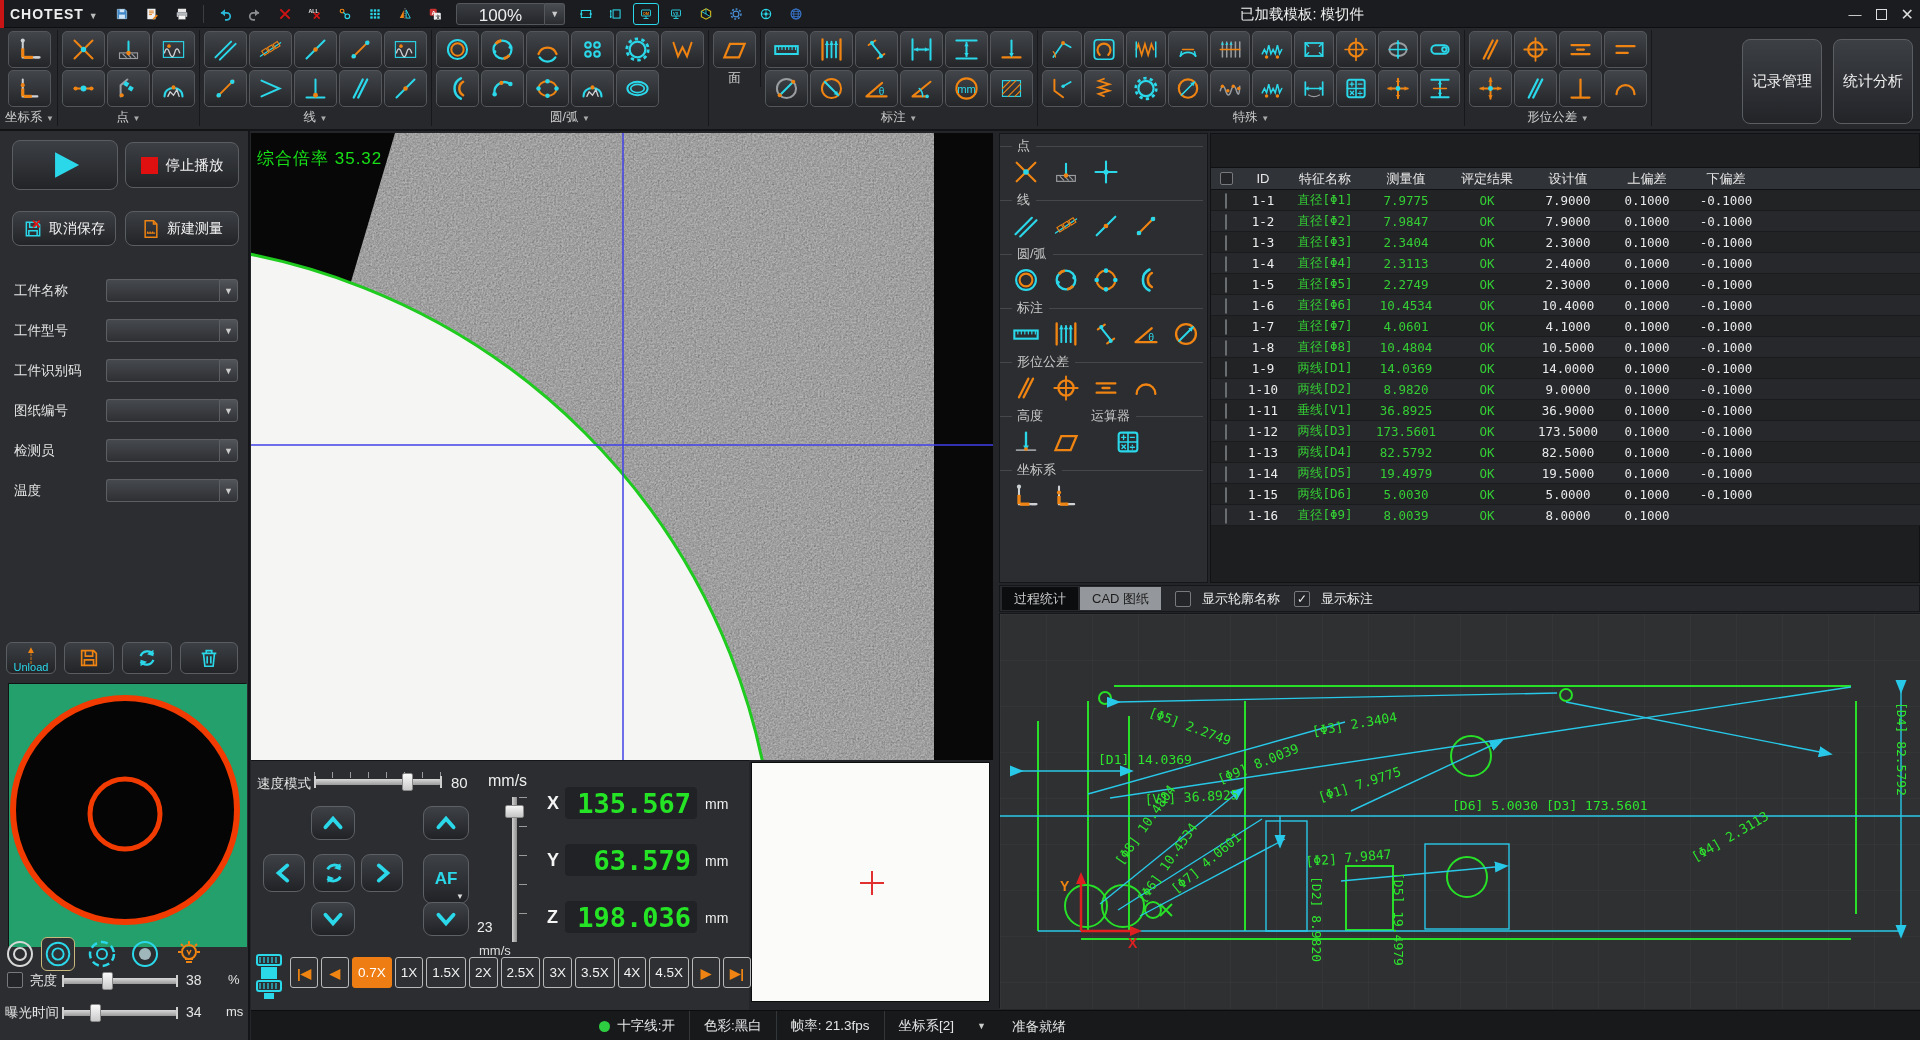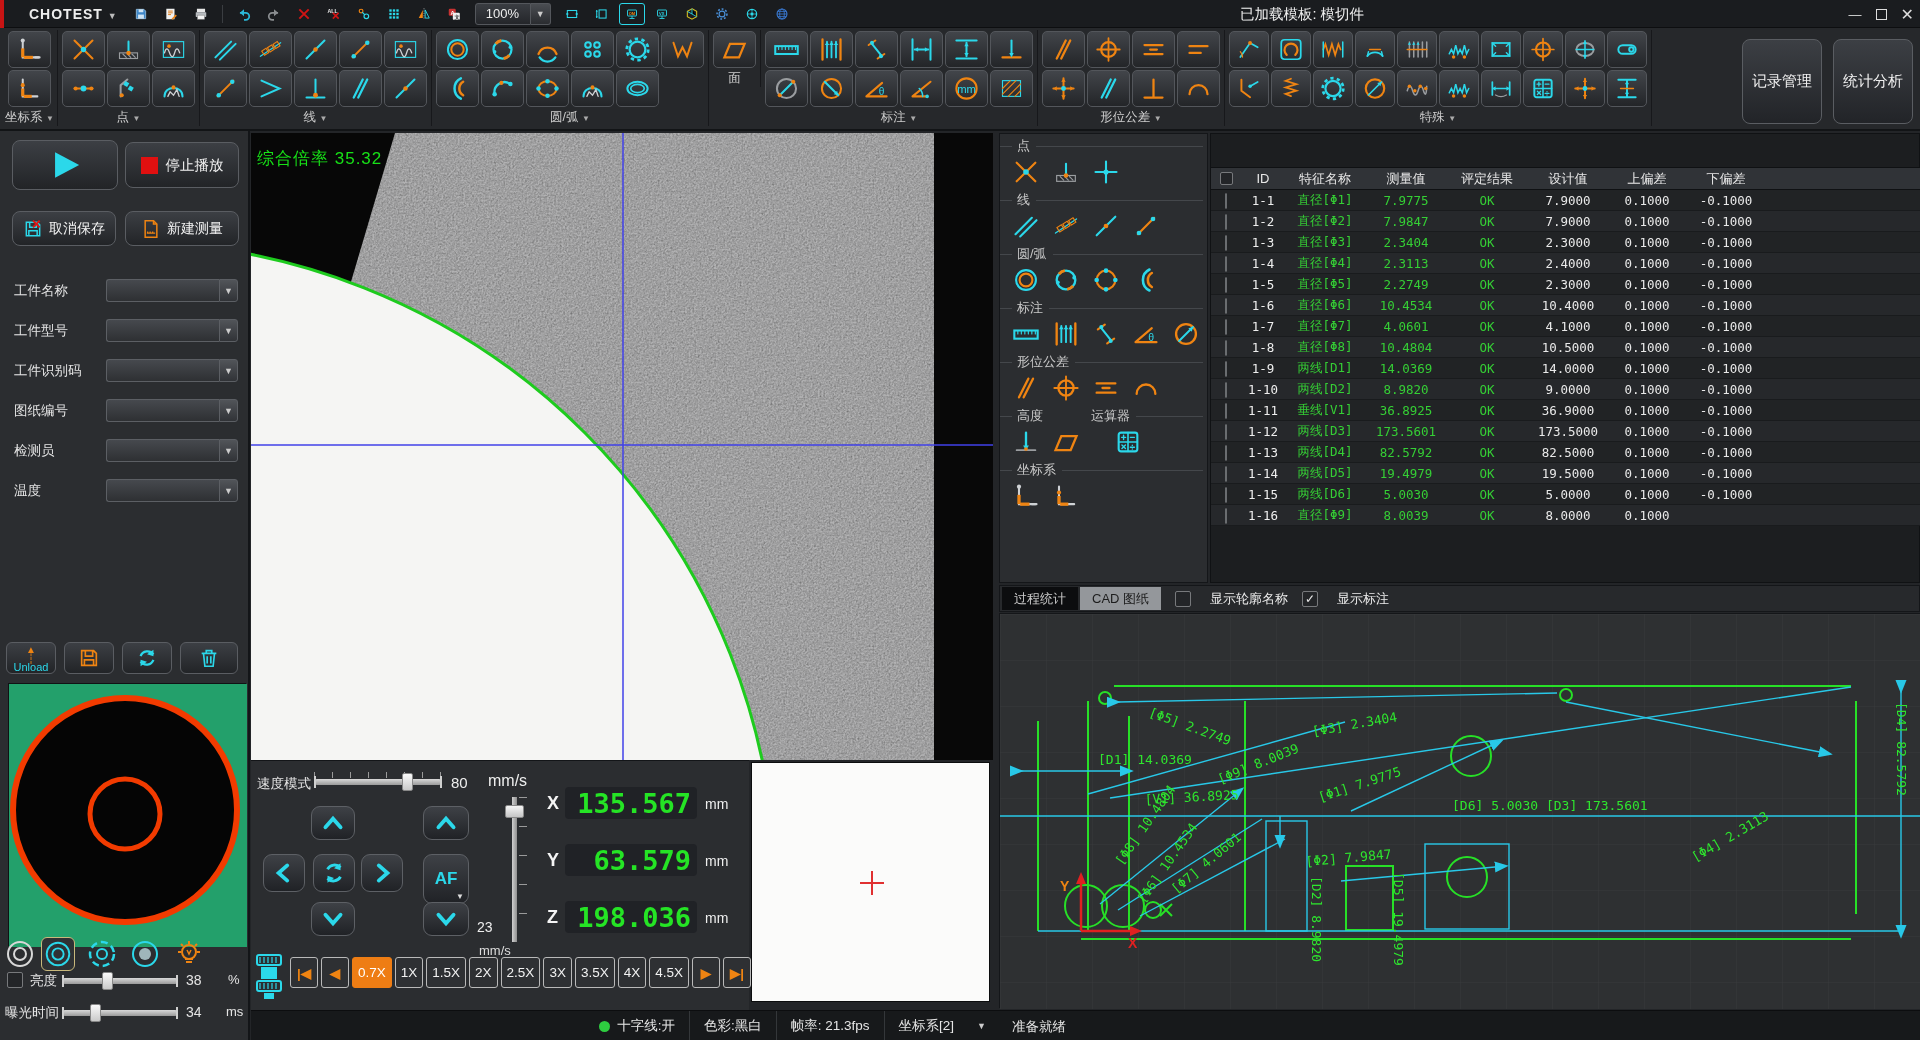--- a/index.html
+++ b/index.html
@@ -1,28 +1,28 @@
 <!DOCTYPE html>
 <html><head>
 <meta charset="utf-8">
 <style>
 html,body{margin:0;padding:0;background:#1a1c1f;}
 *{box-sizing:border-box;font-family:"Liberation Sans",sans-serif;}
 #app{position:relative;width:1920px;height:1040px;background:#232528;overflow:hidden;color:#ddd;}
 
 #titlebar{position:absolute;left:0;top:0;width:1920px;height:28px;background:#1a1c1f;display:flex;align-items:center;border-bottom:1px solid #0d0e10;}
 #titlebar .redstrip{width:4px;height:28px;background:#c81414;}
-#menu-chotest{color:#eee;font-size:14px;font-weight:bold;letter-spacing:1px;padding:0 8px 0 25px;}
+#menu-chotest{color:#eee;font-size:14px;font-weight:bold;letter-spacing:1px;padding:0 8px 0 6px;}
 #menu-chotest .arr{font-size:9px;color:#bbb;}
 .tbico{width:26px;height:22px;display:flex;align-items:center;justify-content:center;margin:0 2px;border-radius:3px;}
 .tbico svg{width:18px;height:18px;}
 .tbico.boxed{border:1px solid #2bd8ea;}
 .tbsep{width:1px;height:18px;background:#3a3d41;margin:0 6px;}
 #zoom-combo{display:flex;margin:0 6px;height:22px;}
-#zoom-combo .zval{background:linear-gradient(#3a3d42,#24262a);border:1px solid #54575c;color:#eee;font-size:13px;padding:2px 10px;min-width:56px;border-radius:3px 0 0 3px;}
+#zoom-combo .zval{background:linear-gradient(#3a3d42,#24262a);border:1px solid #54575c;color:#eee;font-size:17px;padding:2px 22px;min-width:56px;border-radius:3px 0 0 3px;}
 #zoom-combo .zarr{width:20px;background:linear-gradient(#4a4d52,#2a2c30);border:1px solid #54575c;border-left:none;color:#ccc;font-size:9px;display:flex;align-items:center;justify-content:center;border-radius:0 3px 3px 0;}
 #win-title{position:absolute;left:1240px;top:0;height:28px;display:flex;align-items:center;color:#f0f0f0;font-size:14.5px;}
 #win-controls{position:absolute;right:6px;top:0;height:28px;display:flex;align-items:center;gap:14px;color:#ddd;font-size:13px;}
 #win-controls span{cursor:default;}
 
 #ribbon{position:absolute;left:0;top:28px;width:1920px;height:103px;background:#26282b;border-bottom:2px solid #121416;}
 #ribbon-groups{position:absolute;left:2px;top:2px;display:flex;align-items:flex-start;}
 .rgroup{display:flex;flex-direction:column;align-items:center;padding:0 3px;border-right:1px solid #17181b;}
 .rrow{display:flex;}
 .ribtn{width:43px;height:37px;margin:1px;background:linear-gradient(180deg,#42454a,#232528);border:1px solid #53565b;border-radius:5px;padding:4px 6px;cursor:pointer;}
@@ -117,21 +117,21 @@
 .trow:nth-child(even){background:#26282b;}
 .trow div{font-size:12.5px;text-align:center;font-family:"DejaVu Sans Mono",monospace;}
 .trow .rcb{width:13px;height:13px;margin:0 auto;background:#2c2e31;border:1px solid #6a6d70;border-radius:2px;}
 .trow .c-id{color:#eee;}
 .trow .c-g{color:#35cf35;}
 .trow .c-w{color:#e9e9e9;}
 
 #cadtabs{position:absolute;left:999px;top:585px;width:921px;height:27px;background:#27292c;display:flex;align-items:center;border:1px solid #141619;}
 #cadtabs .ttab{margin-left:2px;font-size:13px;height:23px;padding:3px 12px;}
 #cadtabs .ttab.active{background:#94979b;color:#1c1c1c;}
-#cadtabs .lbl{font-size:13px;color:#ececec;margin-left:19px;}
+#cadtabs .lbl{font-size:13px;color:#ececec;margin-left:11px;}
 #cad{position:absolute;left:999px;top:613px;width:921px;height:395px;background:#2e3032;border:1px solid #141619;}
 .cadlab{fill:#2ee52e;font-family:"DejaVu Sans Mono",monospace;font-size:13px;}
 
 #statusbar{position:absolute;left:251px;top:1010px;width:1669px;height:30px;background:#17191b;border-top:1px solid #0c0d0f;}
 #status-left{position:absolute;left:0;top:0;width:749px;height:30px;display:flex;justify-content:flex-end;align-items:center;}
 .stitem{display:flex;align-items:center;gap:7px;padding:0 14px;height:30px;border-left:1px solid #34373a;color:#e6e6e6;font-size:13.5px;}
 .stitem:first-child{border-left:none;}
 .dot{width:11px;height:11px;border-radius:50%;background:#2ecc40;}
 #status-ready{position:absolute;left:761px;top:7px;color:#e6e6e6;font-size:13.5px;}
 #statusbar .coordarr{font-size:9px;color:#ccc;margin-left:16px;}
@@ -551,56 +551,20 @@
                   <rect x="4" y="5" width="16" height="14" stroke="#2bd8ea" fill="none"></rect>
                   <path d="M4 17L16 5M4 12L11 5M9 19L20 8M15 19l5-5" stroke="#ef8412" stroke-width="1" fill="none" stroke-linecap="round"></path>
                 </svg></button>
             </div>
           </div>
           <div class="rlabel">标注 <span class="arr">▼</span></div>
         </div>
         <div class="rgroup">
           <div class="rrows">
             <div class="rrow">
-              <button class="ribtn" style=""><svg viewBox="0 0 24 24">
-                  <path d="M6 20L14 4M10 20L18 4" stroke="#ef8412" stroke-width="2" fill="none" stroke-linecap="round"></path>
-                </svg></button>
-              <button class="ribtn" style=""><svg viewBox="0 0 24 24">
-                  <circle cx="12" cy="12" r="6.5" stroke="#ef8412" fill="none" stroke-width="2"></circle>
-                  <path d="M12 2v20M2 12h20" stroke="#ef8412" stroke-width="1.6" fill="none" stroke-linecap="round"></path>
-                </svg></button>
-              <button class="ribtn" style=""><svg viewBox="0 0 24 24">
-                  <path d="M4 8h16M9 12h6M4 16h16" stroke="#ef8412" stroke-width="2" fill="none" stroke-linecap="round"></path>
-                </svg></button>
-              <button class="ribtn" style=""><svg viewBox="0 0 24 24">
-                  <path d="M4 9h16M4 15h10" stroke="#ef8412" stroke-width="2" fill="none" stroke-linecap="round"></path>
-                </svg></button>
-            </div>
-            <div class="rrow">
-              <button class="ribtn" style=""><svg viewBox="0 0 24 24">
-                  <path d="M12 3v18M3 12h18" stroke="#ef8412" stroke-width="1.8" fill="none" stroke-linecap="round"></path>
-                  <circle cx="12" cy="12" r="2.2" fill="#2bd8ea"></circle>
-                  <path d="M12 3l-2 3h4zM12 21l-2-3h4zM3 12l3-2v4zM21 12l-3-2v4z" stroke="none" stroke-width="0" fill="#ef8412" stroke-linecap="round"></path>
-                </svg></button>
-              <button class="ribtn" style=""><svg viewBox="0 0 24 24">
-                  <path d="M6 20L14 4M10 20L18 4" stroke="#2bd8ea" stroke-width="2" fill="none" stroke-linecap="round"></path>
-                </svg></button>
-              <button class="ribtn" style=""><svg viewBox="0 0 24 24">
-                  <path d="M4 20h16M12 20V4" stroke="#ef8412" stroke-width="2" fill="none" stroke-linecap="round"></path>
-                </svg></button>
-              <button class="ribtn" style=""><svg viewBox="0 0 24 24">
-                  <path d="M4 17a8 8 0 0 1 16 0" stroke="#ef8412" stroke-width="2" fill="none" stroke-linecap="round"></path>
-                </svg></button>
-            </div>
-          </div>
-          <div class="rlabel">形位公差 <span class="arr">▼</span></div>
-        </div>
-        <div class="rgroup">
-          <div class="rrows">
-            <div class="rrow">
               <button class="ribtn" style="width:40px;"><svg viewBox="0 0 24 24">
                   <path d="M4 19L13 6M13 6l7 4" stroke="#2bd8ea" stroke-width="1.6" fill="none" stroke-linecap="round"></path>
                   <circle cx="13" cy="6" r="1.8" fill="#ef8412"></circle>
                   <path d="M6 19a7 7 0 0 0-2-5" stroke="#ef8412" stroke-width="1.2" fill="none" stroke-linecap="round"></path>
                 </svg></button>
               <button class="ribtn" style="width:40px;"><svg viewBox="0 0 24 24">
                   <rect x="3" y="3" width="18" height="18" rx="3" stroke="#2bd8ea" fill="none" stroke-width="1.6"></rect>
                   <path d="M8 17a6 6 0 1 1 8 0" stroke="#ef8412" stroke-width="2" fill="none" stroke-linecap="round"></path>
                 </svg></button>
               <button class="ribtn" style="width:40px;"><svg viewBox="0 0 24 24">
@@ -688,20 +652,56 @@
                   <path d="M12 3l-2 3h4zM12 21l-2-3h4zM3 12l3-2v4zM21 12l-3-2v4z" stroke="none" stroke-width="0" fill="#ef8412" stroke-linecap="round"></path>
                 </svg></button>
               <button class="ribtn" style="width:40px;"><svg viewBox="0 0 24 24">
                   <path d="M4 4h16M4 20h16M12 5v14" stroke="#2bd8ea" stroke-width="1.8" fill="none" stroke-linecap="round"></path>
                   <path d="M12 5l-2 3h4zM12 19l-2-3h4z" stroke="none" stroke-width="0" fill="#2bd8ea" stroke-linecap="round"></path>
                   <path d="M6 12h12" stroke="#ef8412" stroke-width="1.2" fill="none" stroke-linecap="round"></path>
                 </svg></button>
             </div>
           </div>
           <div class="rlabel">特殊 <span class="arr">▼</span></div>
+        </div>
+        <div class="rgroup">
+          <div class="rrows">
+            <div class="rrow">
+              <button class="ribtn" style=""><svg viewBox="0 0 24 24">
+                  <path d="M6 20L14 4M10 20L18 4" stroke="#ef8412" stroke-width="2" fill="none" stroke-linecap="round"></path>
+                </svg></button>
+              <button class="ribtn" style=""><svg viewBox="0 0 24 24">
+                  <circle cx="12" cy="12" r="6.5" stroke="#ef8412" fill="none" stroke-width="2"></circle>
+                  <path d="M12 2v20M2 12h20" stroke="#ef8412" stroke-width="1.6" fill="none" stroke-linecap="round"></path>
+                </svg></button>
+              <button class="ribtn" style=""><svg viewBox="0 0 24 24">
+                  <path d="M4 8h16M9 12h6M4 16h16" stroke="#ef8412" stroke-width="2" fill="none" stroke-linecap="round"></path>
+                </svg></button>
+              <button class="ribtn" style=""><svg viewBox="0 0 24 24">
+                  <path d="M4 9h16M4 15h10" stroke="#ef8412" stroke-width="2" fill="none" stroke-linecap="round"></path>
+                </svg></button>
+            </div>
+            <div class="rrow">
+              <button class="ribtn" style=""><svg viewBox="0 0 24 24">
+                  <path d="M12 3v18M3 12h18" stroke="#ef8412" stroke-width="1.8" fill="none" stroke-linecap="round"></path>
+                  <circle cx="12" cy="12" r="2.2" fill="#2bd8ea"></circle>
+                  <path d="M12 3l-2 3h4zM12 21l-2-3h4zM3 12l3-2v4zM21 12l-3-2v4z" stroke="none" stroke-width="0" fill="#ef8412" stroke-linecap="round"></path>
+                </svg></button>
+              <button class="ribtn" style=""><svg viewBox="0 0 24 24">
+                  <path d="M6 20L14 4M10 20L18 4" stroke="#2bd8ea" stroke-width="2" fill="none" stroke-linecap="round"></path>
+                </svg></button>
+              <button class="ribtn" style=""><svg viewBox="0 0 24 24">
+                  <path d="M4 20h16M12 20V4" stroke="#ef8412" stroke-width="2" fill="none" stroke-linecap="round"></path>
+                </svg></button>
+              <button class="ribtn" style=""><svg viewBox="0 0 24 24">
+                  <path d="M4 17a8 8 0 0 1 16 0" stroke="#ef8412" stroke-width="2" fill="none" stroke-linecap="round"></path>
+                </svg></button>
+            </div>
+          </div>
+          <div class="rlabel">形位公差 <span class="arr">▼</span></div>
         </div>
       </div>
     <button class="bigbtn" id="btn-records">记录管理</button>
     <button class="bigbtn" id="btn-stats">统计分析</button>
   </div>
 
   <div id="leftpanel">
     <button class="lbtn" id="btn-play">
       <svg viewBox="0 0 24 24">
           <polygon points="5,3 22,12 5,21" fill="#2bd8ea"></polygon>

